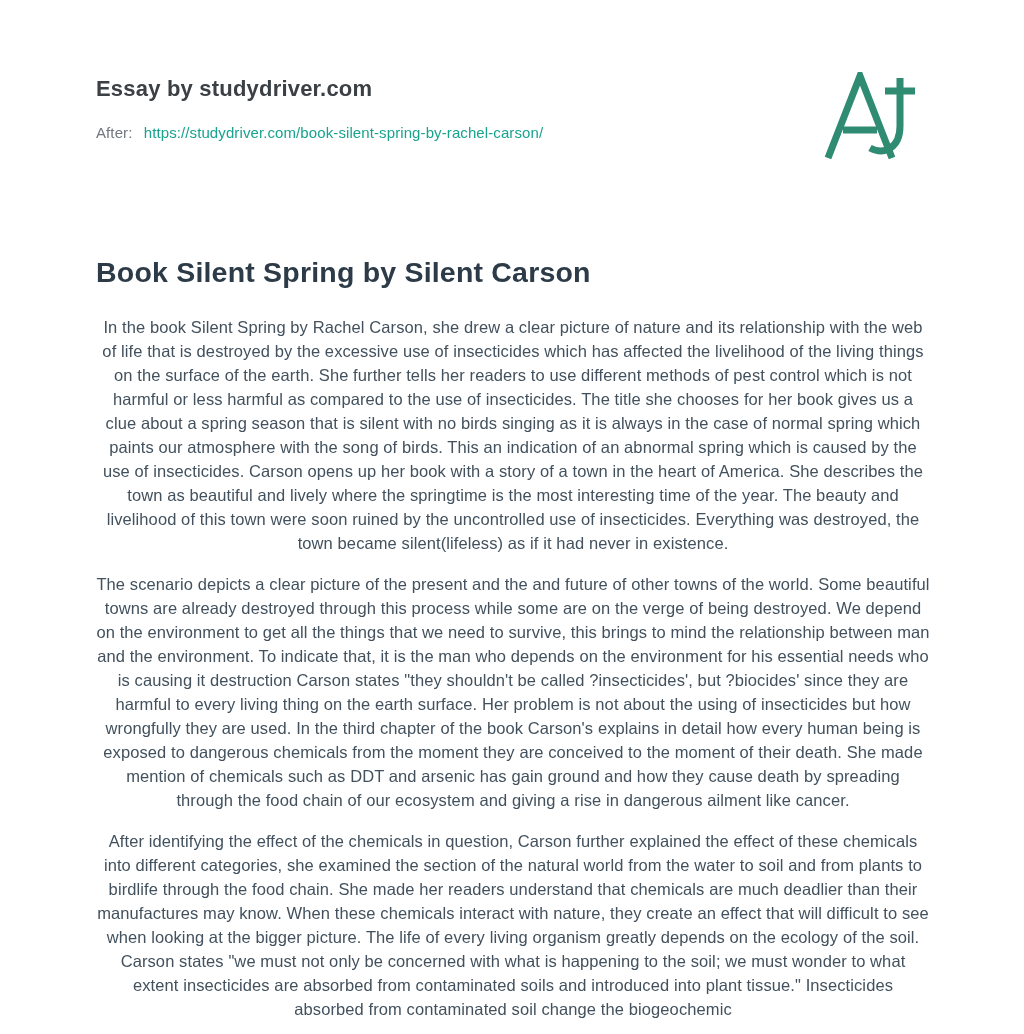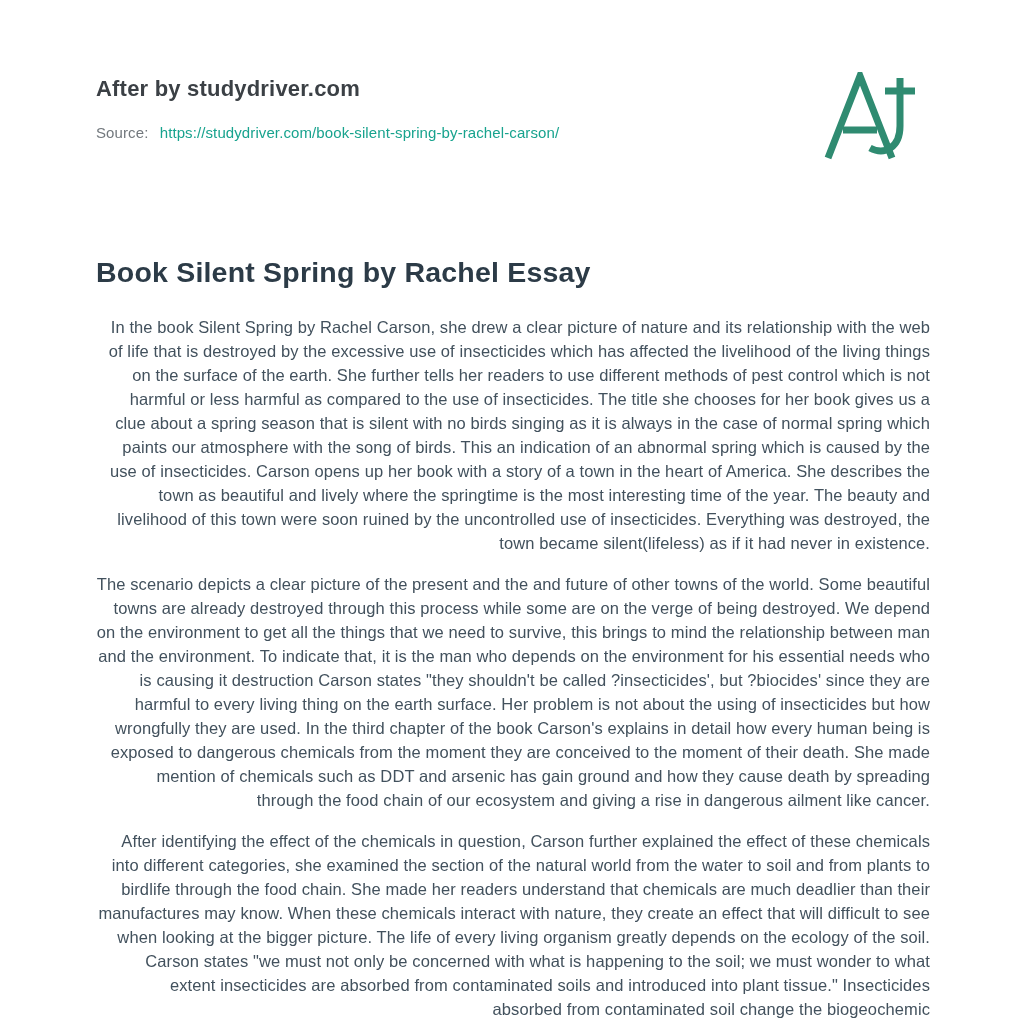--- a/index.html
+++ b/index.html
@@ -62,46 +62,46 @@
     color: #2c3b47;
     letter-spacing: 0.2px;
     margin: 0 0 26px 0;
   }
   .essay-paragraph {
     font-size: 16.5px;
     line-height: 24px;
     color: #42515d;
     letter-spacing: 0.1px;
     margin: 0 0 17px 0;
-    text-align: right;
+    text-align: center;
   }
 </style>
 </head>
 <body>
 
 <div class="page">
 
-  <h1 class="site-title">After by studydriver.com</h1>
+  <h1 class="site-title">Essay by studydriver.com</h1>
 
   <div class="source-line">
-    <span>Source:</span>
+    <span>After:</span>
     <a class="source-link">https://studydriver.com/book-silent-spring-by-rachel-carson/</a>
   </div>
 
   <div class="logo">
     <svg width="94" height="88" viewBox="0 0 94 88" fill="none" xmlns="http://www.w3.org/2000/svg">
       <path d="M4 86 L36 4 L68 86" stroke="#2f8b71" stroke-width="7"></path>
       <path d="M19 58 L53 58" stroke="#2f8b71" stroke-width="7"></path>
       <path d="M76 6 L76 54 C76 75 61 84 46 76" stroke="#2f8b71" stroke-width="7"></path>
       <path d="M61 19 L91 19" stroke="#2f8b71" stroke-width="7"></path>
     </svg>
   </div>
 
   <main class="article">
-    <h2 class="essay-title">Book Silent Spring by Rachel Essay</h2>
+    <h2 class="essay-title">Book Silent Spring by Silent Carson</h2>
 
     <p class="essay-paragraph">In the book Silent Spring by Rachel Carson, she drew a clear picture of nature and its relationship with the web of life that is destroyed by the excessive use of insecticides which has affected the livelihood of the living things on the surface of the earth. She further tells her readers to use different methods of pest control which is not harmful or less harmful as compared to the use of insecticides. The title she chooses for her book gives us a clue about a spring season that is silent with no birds singing as it is always in the case of normal spring which paints our atmosphere with the song of birds. This an indication of an abnormal spring which is caused by the use of insecticides. Carson opens up her book with a story of a town in the heart of America. She describes the town as beautiful and lively where the springtime is the most interesting time of the year. The beauty and livelihood of this town were soon ruined by the uncontrolled use of insecticides. Everything was destroyed, the town became silent(lifeless) as if it had never in existence.</p>
 
     <p class="essay-paragraph">The scenario depicts a clear picture of the present and the and future of other towns of the world. Some beautiful towns are already destroyed through this process while some are on the verge of being destroyed. We depend on the environment to get all the things that we need to survive, this brings to mind the relationship between man and the environment. To indicate that, it is the man who depends on the environment for his essential needs who is causing it destruction Carson states "they shouldn't be called ?insecticides', but ?biocides' since they are harmful to every living thing on the earth surface. Her problem is not about the using of insecticides but how wrongfully they are used. In the third chapter of the book Carson's explains in detail how every human being is exposed to dangerous chemicals from the moment they are conceived to the moment of their death. She made mention of chemicals such as DDT and arsenic has gain ground and how they cause death by spreading through the food chain of our ecosystem and giving a rise in dangerous ailment like cancer.</p>
 
     <p class="essay-paragraph">After identifying the effect of the chemicals in question, Carson further explained the effect of these chemicals into different categories, she examined the section of the natural world from the water to soil and from plants to birdlife through the food chain. She made her readers understand that chemicals are much deadlier than their manufactures may know. When these chemicals interact with nature, they create an effect that will difficult to see when looking at the bigger picture. The life of every living organism greatly depends on the ecology of the soil. Carson states "we must not only be concerned with what is happening to the soil; we must wonder to what extent insecticides are absorbed from contaminated soils and introduced into plant tissue." Insecticides absorbed from contaminated soil change the biogeochemic</p>
   </main>
 
 </div>
 

